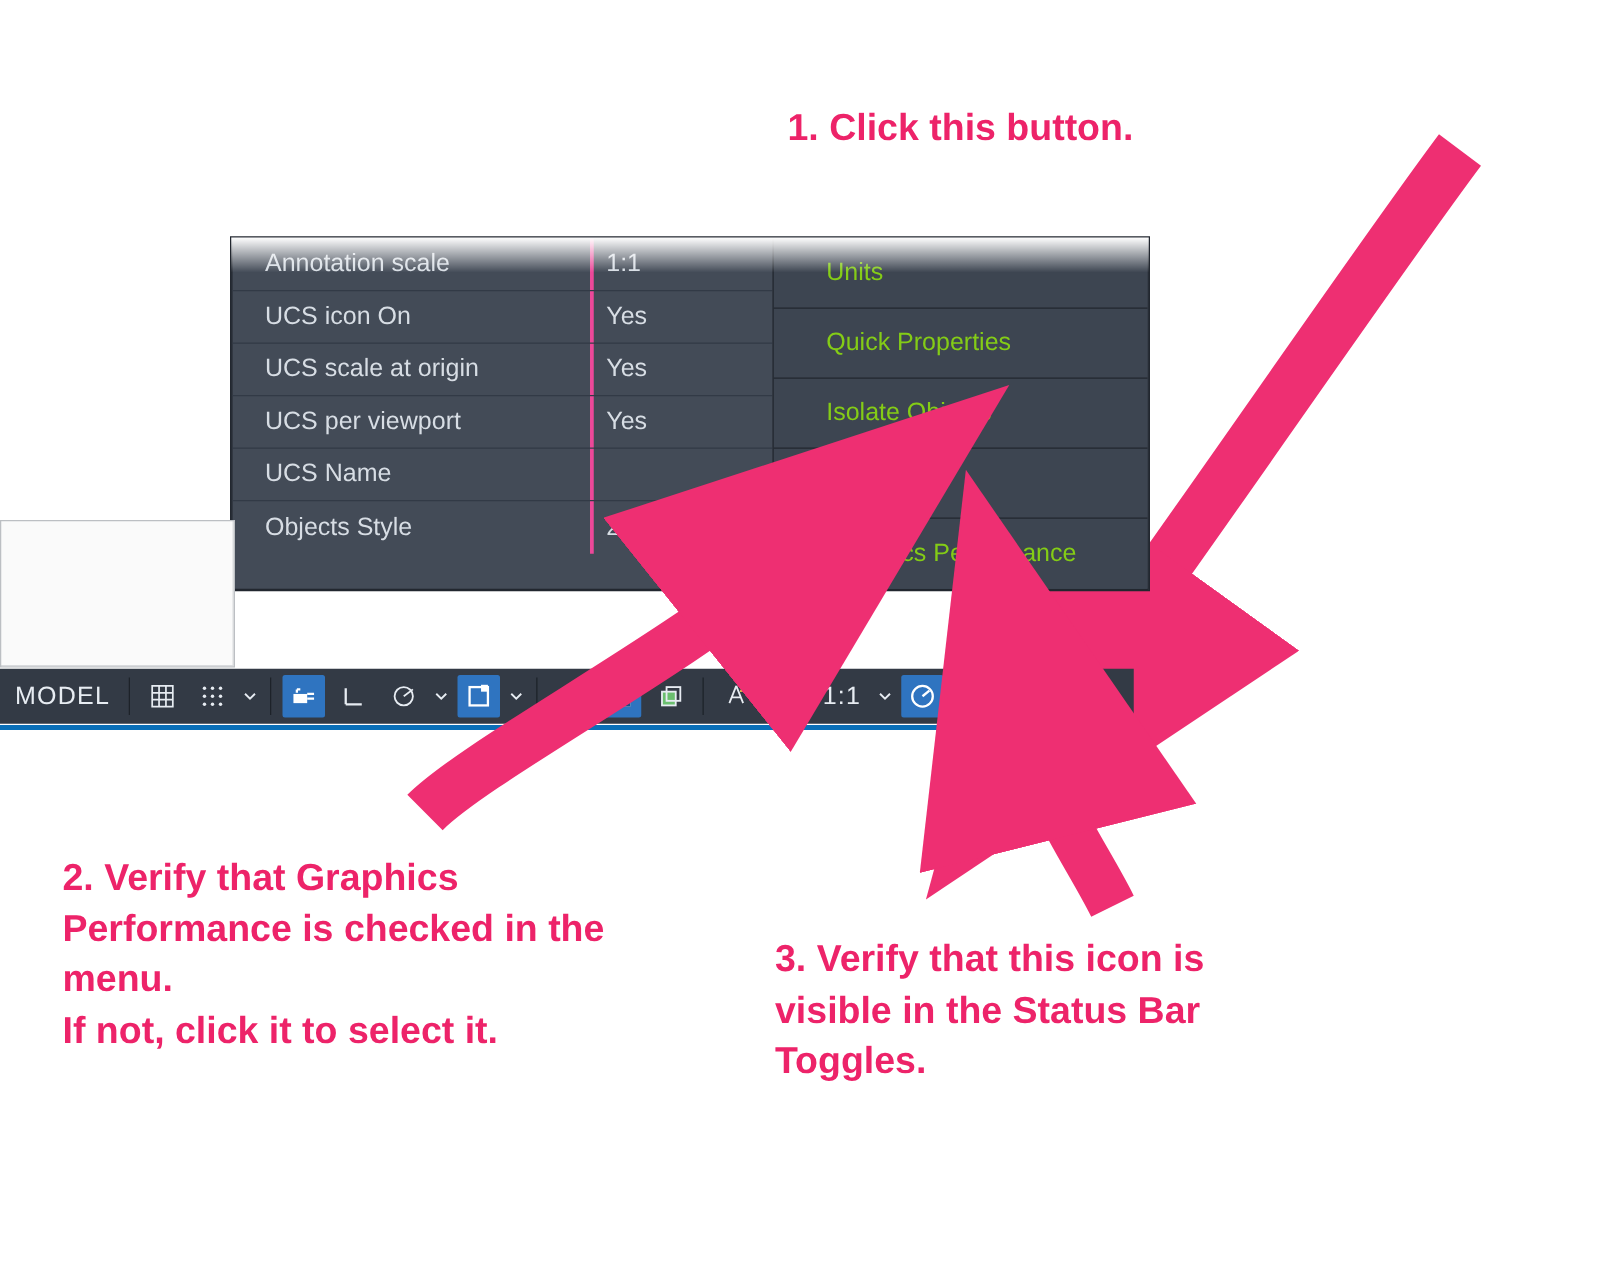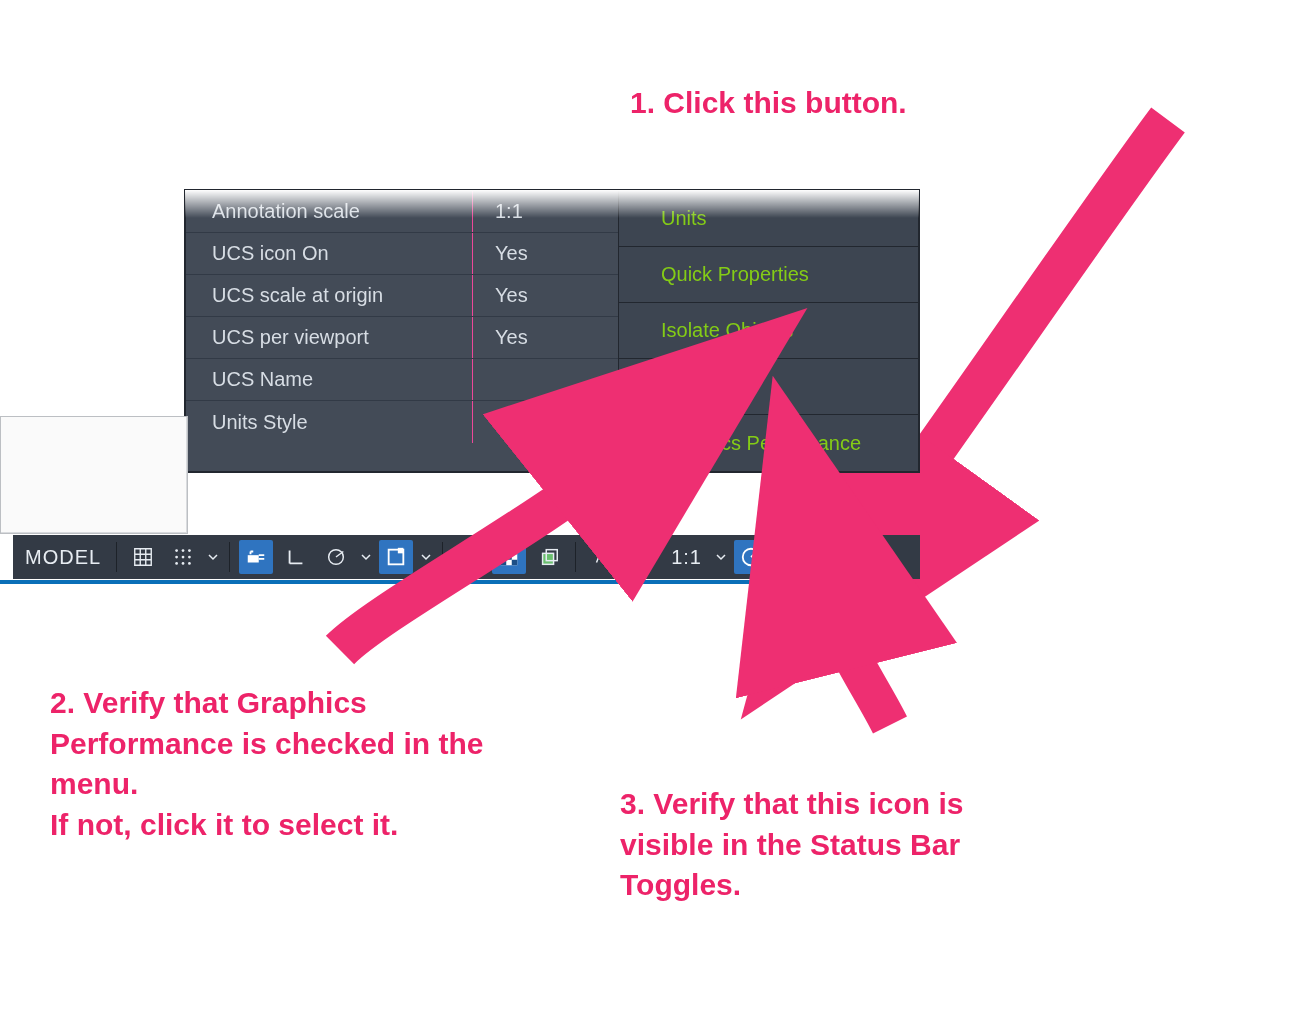--- a/index.html
+++ b/index.html
@@ -38,21 +38,21 @@
   .props-col { width: 432px; }
   .menu-col  { flex: 1; border-left: 1px solid #22272f; background:#3d4551; }
   .prop-row {
     display: flex;
     height: 42px;
     align-items: center;
     border-bottom: 1px solid #323a46;
   }
   .prop-row:last-child { border-bottom: none; }
   .prop-label { width: 286px; padding-left: 26px; color:#d7dde4; }
-  .prop-value { flex:1; padding-left: 22px; color:#d7dde4; border-left: 1px solid #ec4899; height:100%; display:flex; align-items:center;}
+  .prop-value { flex:1; padding-left: 10px; color:#d7dde4; border-left: 3px solid #ec4899; height:100%; display:flex; align-items:center;}
   .menu-item {
     height: 56px;
     display: flex;
     align-items: center;
     padding-left: 42px;
     border-bottom: 1px solid #22272f;
     color: #84cc16;
     position: relative;
   }
   .menu-item:last-child { border-bottom: none; }
@@ -76,21 +76,20 @@
     left: 0; top: 535px;
     width: 907px;
     height: 44px;
     background: #333a45;
     display: flex;
     align-items: center;
     color: #e7ecf2;
     font-size: 20px;
     padding: 0 6px;
     gap: 6px;
-    margin-left: 13px;
   }
   .sb-btn {
     width: 34px; height: 34px;
     display:flex; align-items:center; justify-content:center;
     border-radius:2px;
     color:#e7ecf2;
   }
   .sb-btn svg { width:22px; height:22px; display:block; }
   .sb-sep { width:1px; height:30px; background:#1d2229; margin:0 3px; }
   .sb-active { background:#2f74c0; }
@@ -139,21 +138,21 @@
         </div>
         <div class="prop-row">
           <div class="prop-label">UCS per viewport</div>
           <div class="prop-value">Yes</div>
         </div>
         <div class="prop-row">
           <div class="prop-label">UCS Name</div>
           <div class="prop-value"></div>
         </div>
         <div class="prop-row">
-          <div class="prop-label">Units Style</div>
+          <div class="prop-label">Objects Style</div>
           <div class="prop-value">2D Wiref</div>
         </div>
       </div>
 
       <div class="menu-col">
         <div class="menu-item">
           <span>Units</span>
         </div>
         <div class="menu-item">
           <span>Quick Properties</span>
@@ -321,15 +320,15 @@
           <path d="M0,0 L0,6 L8,3 z" fill="#ee2f72"></path>
         </marker>
       </defs>
       <path d="M80,150 C60,110 30,70 18,22" stroke="#ee2f72" stroke-width="38" fill="none" marker-end="url(#ah3)"></path>
     </svg>
   </div>
 
   <div class="annotation" style="left:50px; top:655px; width:500px; white-space:pre-line;">2. Verify that Graphics Performance is checked in the menu.
 If not, click it to select it.</div>
 
-  <div class="annotation" style="left:620px; top:756px; width:430px;">3. Verify that this icon is visible in the Status Bar Toggles.</div>
+  <div class="annotation" style="left:620px; top:720px; width:430px;">3. Verify that this icon is visible in the Status Bar Toggles.</div>
 
 </div>
 
 </body></html>

